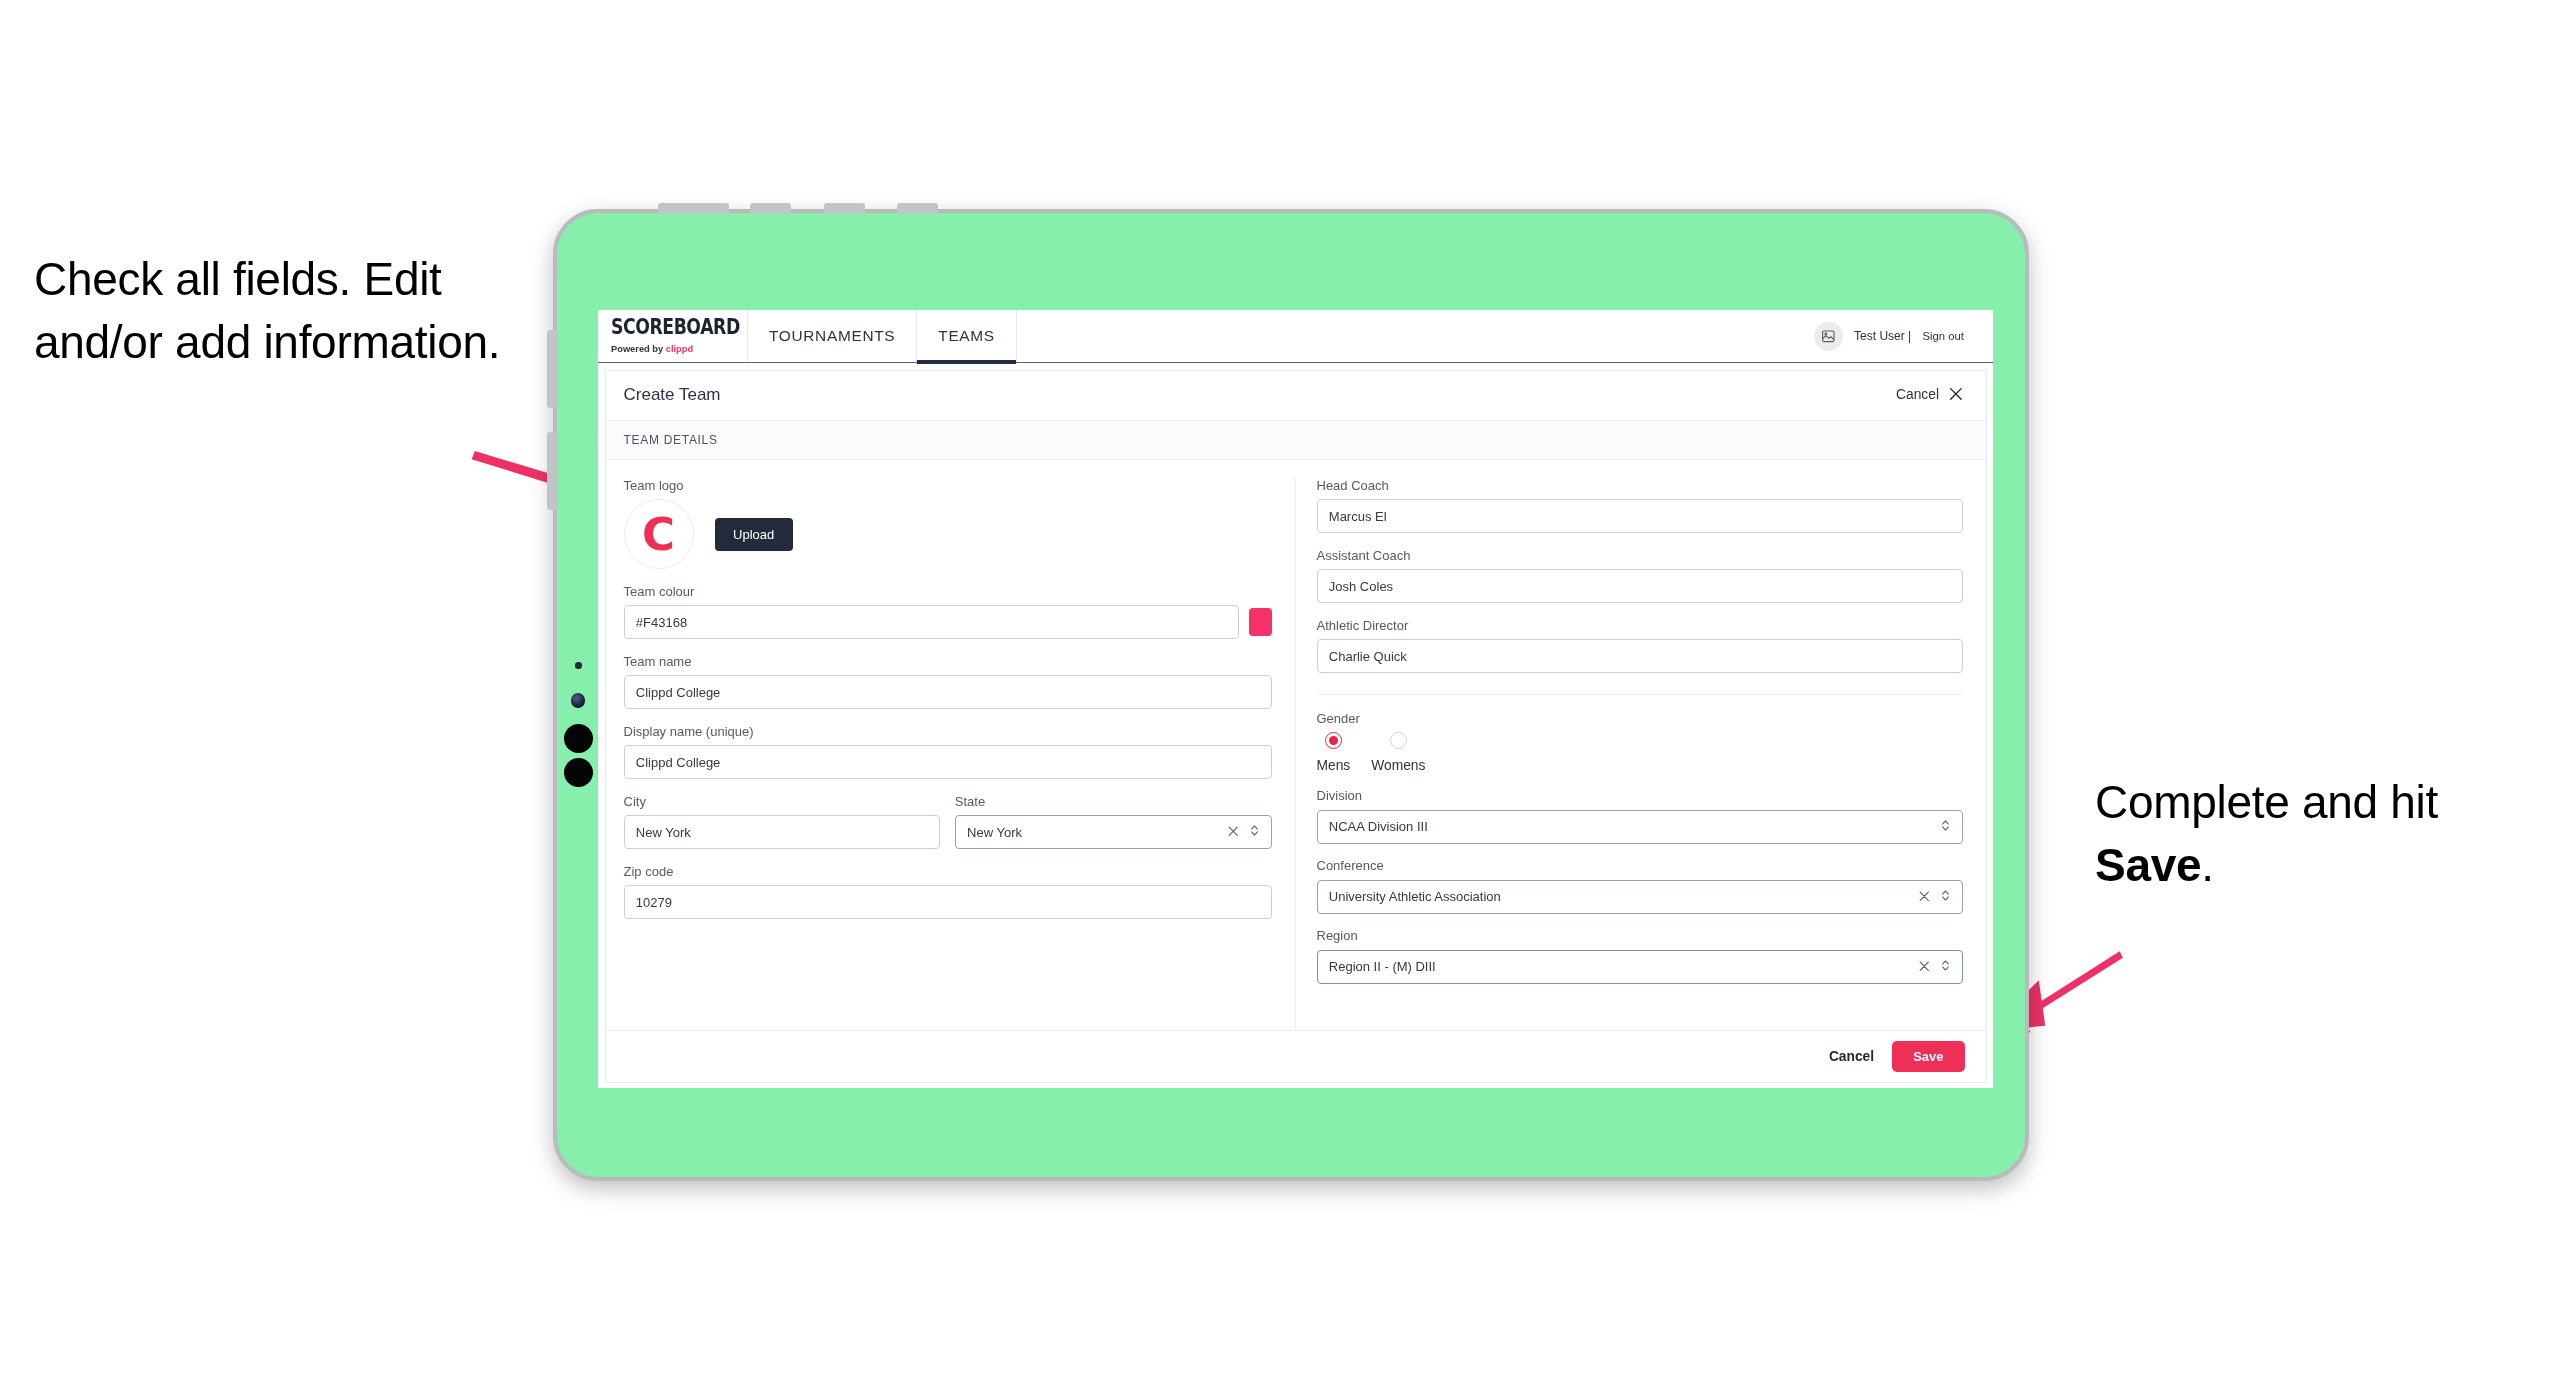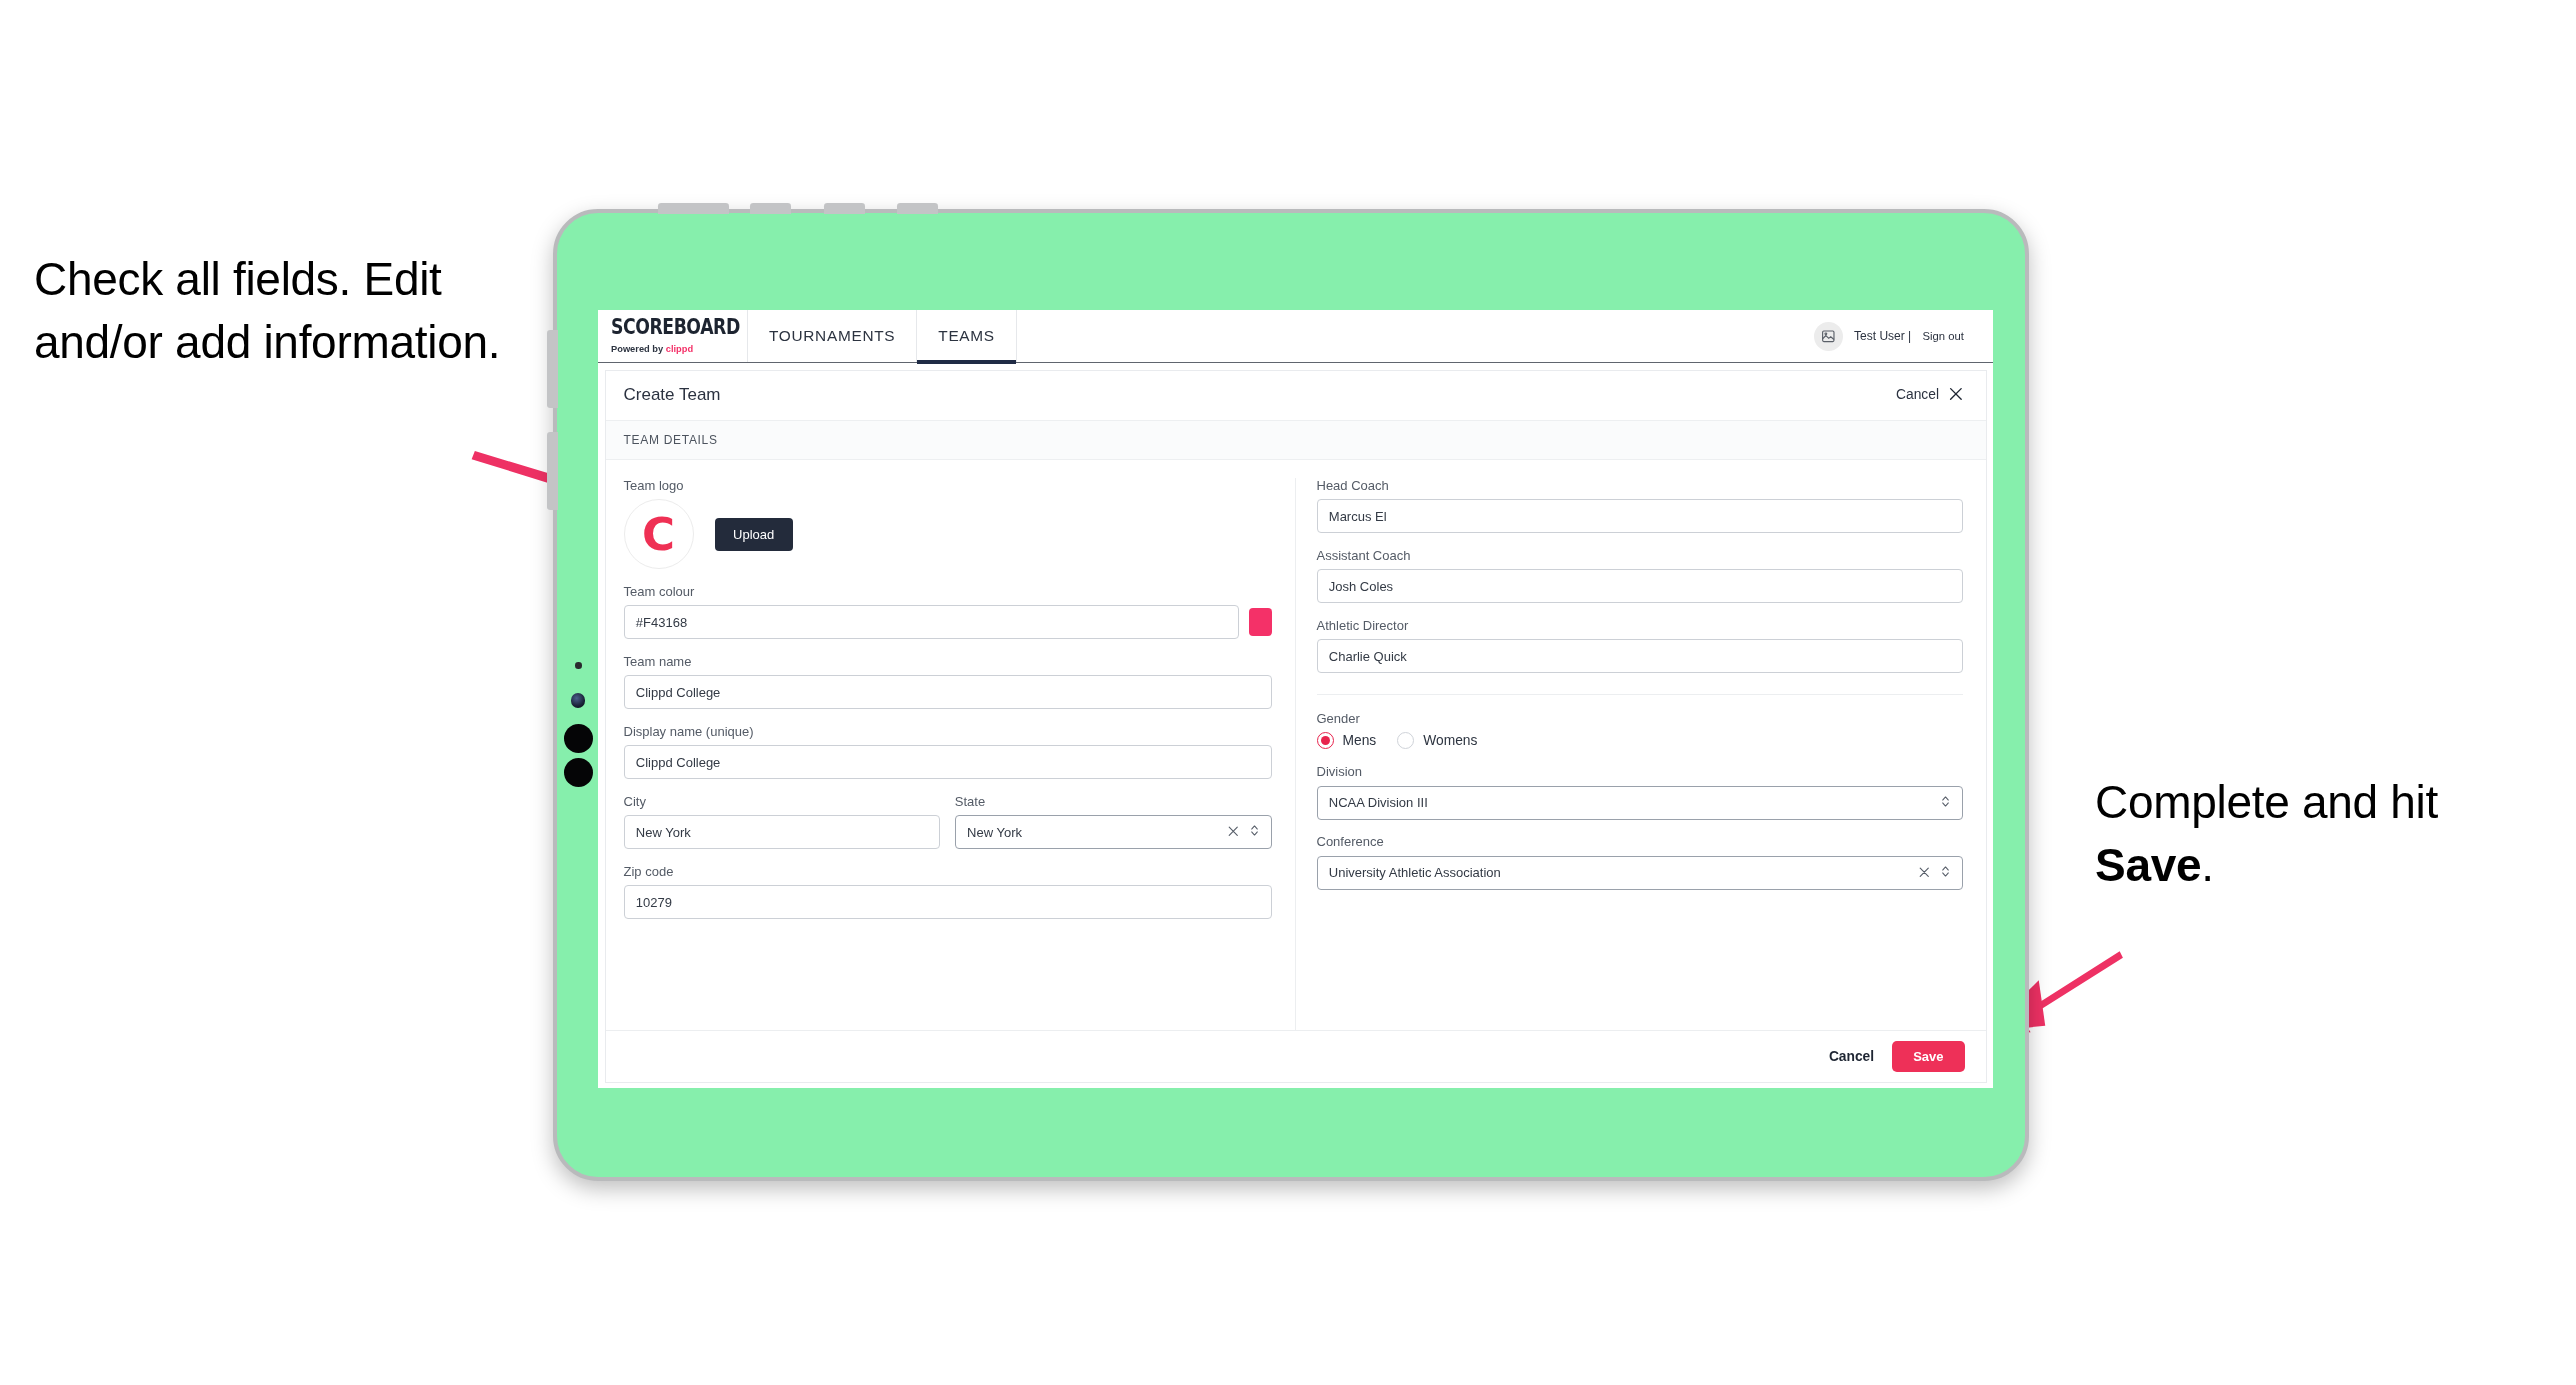--- a/index.html
+++ b/index.html
@@ -161,21 +161,21 @@
     padding: 9px 18.6px; border-radius: 4px; cursor: pointer;
   }
   #colour-row { display: flex; align-items: center; gap: 9.7px; }
   #colour-swatch { width: 24px; height: 27.6px; border-radius: 4px; }
 
   .row2 { display: flex; gap: 14.6px; }
   .row2 > .fld { flex: 1; margin-bottom: 14.6px; }
 
   #right-divider { height: 0.8px; background: #eceef0; margin: 21px 0 16px 0; }
   #gender-row { display: flex; align-items: center; gap: 21px; margin-top: 3.2px; }
-  .radio { display: flex; align-items: center; gap: 9px; cursor: pointer; }
+  .radio { display: flex; align-items: center; gap: 9px; cursor: pointer; flex-direction: column; }
   .radio .dot {
     width: 17px; height: 17px; border-radius: 50%;
     border: 1.6px solid #cfd3d9; display: flex; align-items: center; justify-content: center;
   }
   .radio.sel .dot { border-color: #e8234d; }
   .radio.sel .dot::after {
     content: ""; width: 9px; height: 9px; border-radius: 50%; background: #e8234d;
   }
   .radio span { font-size: 13.8px; color: #2d3440; }
 
@@ -386,20 +386,39 @@
                 <span>
                   <svg width="9" height="13" viewBox="0 0 11 16" stroke="#565d68" stroke-width="1.3" fill="none" stroke-linecap="round" stroke-linejoin="round">
                       <path d="M2 6.2 L5.5 2.4 L9 6.2"></path>
                       <path d="M2 9.8 L5.5 13.6 L9 9.8"></path>
                     </svg>
                 </span>
               </span>
             </div>
           </div>
 
+          <div class="fld">
+            <span class="lbl">Region</span>
+            <div class="inp select focused">
+              <span>Region II - (M) DIII</span>
+              <span class="sel-icons">
+                <span>
+                  <svg width="10.5" height="10.5" viewBox="0 0 13 13" stroke="#565d68" stroke-width="1.4" stroke-linecap="round">
+                      <path d="M1.5 1.5 L11.5 11.5 M11.5 1.5 L1.5 11.5"></path>
+                    </svg>
+                </span>
+                <span>
+                  <svg width="9" height="13" viewBox="0 0 11 16" stroke="#565d68" stroke-width="1.3" fill="none" stroke-linecap="round" stroke-linejoin="round">
+                      <path d="M2 6.2 L5.5 2.4 L9 6.2"></path>
+                      <path d="M2 9.8 L5.5 13.6 L9 9.8"></path>
+                    </svg>
+                </span>
+              </span>
+            </div>
+          </div>
 
         </div>
       </div>
 
       <div id="card-foot">
         <div id="foot-cancel">Cancel</div>
         <div id="save-btn" style="background: rgb(238, 48, 88);">Save</div>
       </div>
 
     </div>

